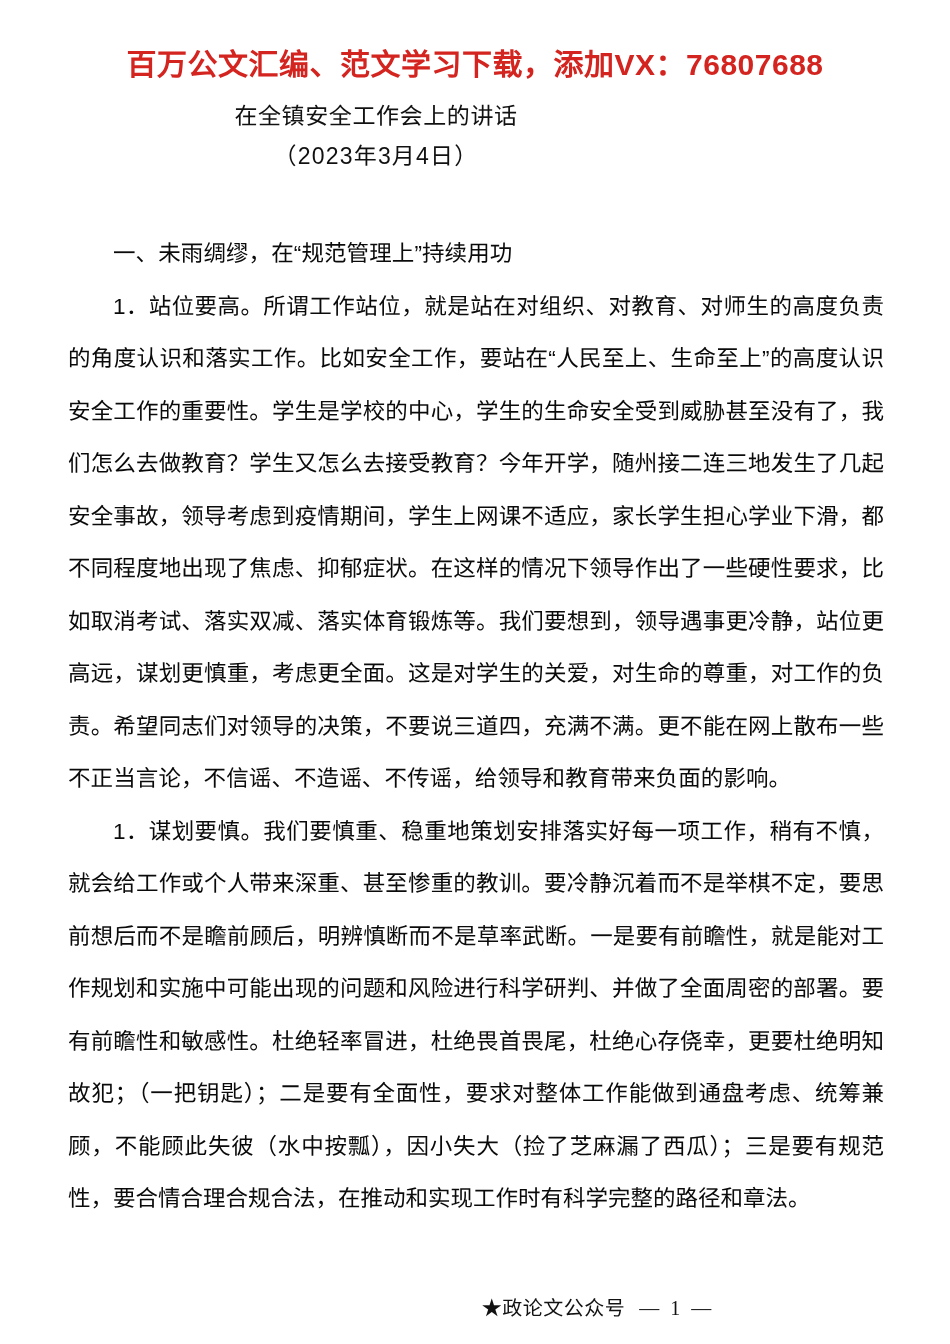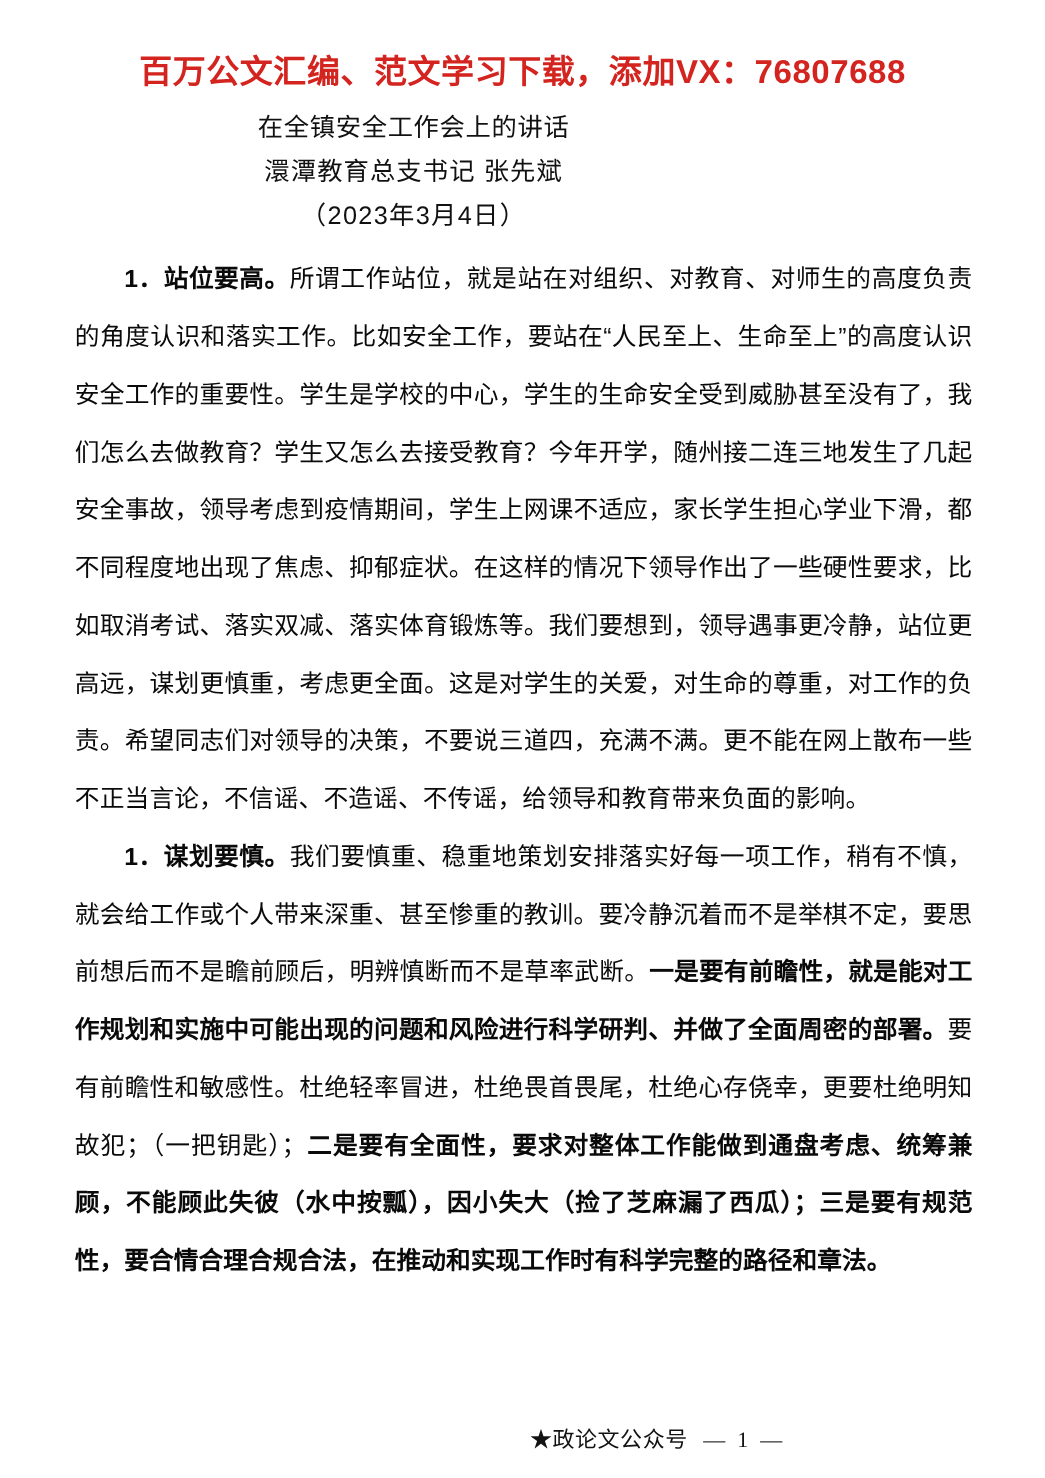--- a/index.html
+++ b/index.html
@@ -64,21 +64,21 @@
     line-height: 52.5px;
     text-align: justify;
     text-justify: inter-ideograph;
     text-align-last: left;
     letter-spacing: 0.1px;
     margin: 0;
     color: #0a0a0a;
   }
   .para.indent { text-indent: 2em; }
   .para b, .para strong {
-    font-weight: 700;
+    font-weight: 400;
     letter-spacing: 0;
     margin-top: 16px;
   }
 
   
   .footer {
     position: absolute;
     top: 1292px;
     left: 0;
     width: 950px;
@@ -98,27 +98,27 @@
 </style>
 </head>
 <body>
 
 <div class="page">
 
   <div class="promo">百万公文汇编、范文学习下载，添加VX：76807688</div>
 
   <div class="title-block">
     <div class="title-line heading">在全镇安全工作会上的讲话</div>
-    <div class="title-line author">澴潭教育总支书记  张先斌</div>
     <div class="title-line date">（2023年3月4日）</div>
   </div>
 
   <div class="body">
 
 
+    <p class="para indent">一、未雨绸缪，在“规范管理上”持续用功</p>
 
     <p class="para indent">
       <b>1．站位要高。</b><span>所谓工作站位，就是站在对组织、对教育、对师生的高度负责的角度认识和落实工作。比如安全工作，要站在“人民至上、生命至上”的高度认识安全工作的重要性。学生是学校的中心，学生的生命安全受到威胁甚至没有了，我们怎么去做教育？学生又怎么去接受教育？今年开学，随州接二连三地发生了几起安全事故，领导考虑到疫情期间，学生上网课不适应，家长学生担心学业下滑，都不同程度地出现了焦虑、抑郁症状。在这样的情况下领导作出了一些硬性要求，比如取消考试、落实双减、落实体育锻炼等。我们要想到，领导遇事更冷静，站位更高远，谋划更慎重，考虑更全面。这是对学生的关爱，对生命的尊重，对工作的负责。希望同志们对领导的决策，不要说三道四，充满不满。更不能在网上散布一些不正当言论，不信谣、不造谣、不传谣，给领导和教育带来负面的影响。</span>
     </p>
 
 
     <p class="para indent">
       <b>1．谋划要慎。</b><span>我们要慎重、稳重地策划安排落实好每一项工作，稍有不慎，就会给工作或个人带来深重、甚至惨重的教训。要冷静沉着而不是举棋不定，要思前想后而不是瞻前顾后，明辨慎断而不是草率武断。</span><b>一是要有前瞻性，就是能对工作规划和实施中可能出现的问题和风险进行科学研判、并做了全面周密的部署。</b><span>要有前瞻性和敏感性。杜绝轻率冒进，杜绝畏首畏尾，杜绝心存侥幸，更要杜绝明知故犯；（一把钥匙）；</span><b>二是要有全面性，要求对整体工作能做到通盘考虑、统筹兼顾，不能顾此失彼（水中按瓢），因小失大（捡了芝麻漏了西瓜）；三是要有规范性，要合情合理合规合法，在推动和实现工作时有科学完整的路径和章法。</b>
     </p>
 

